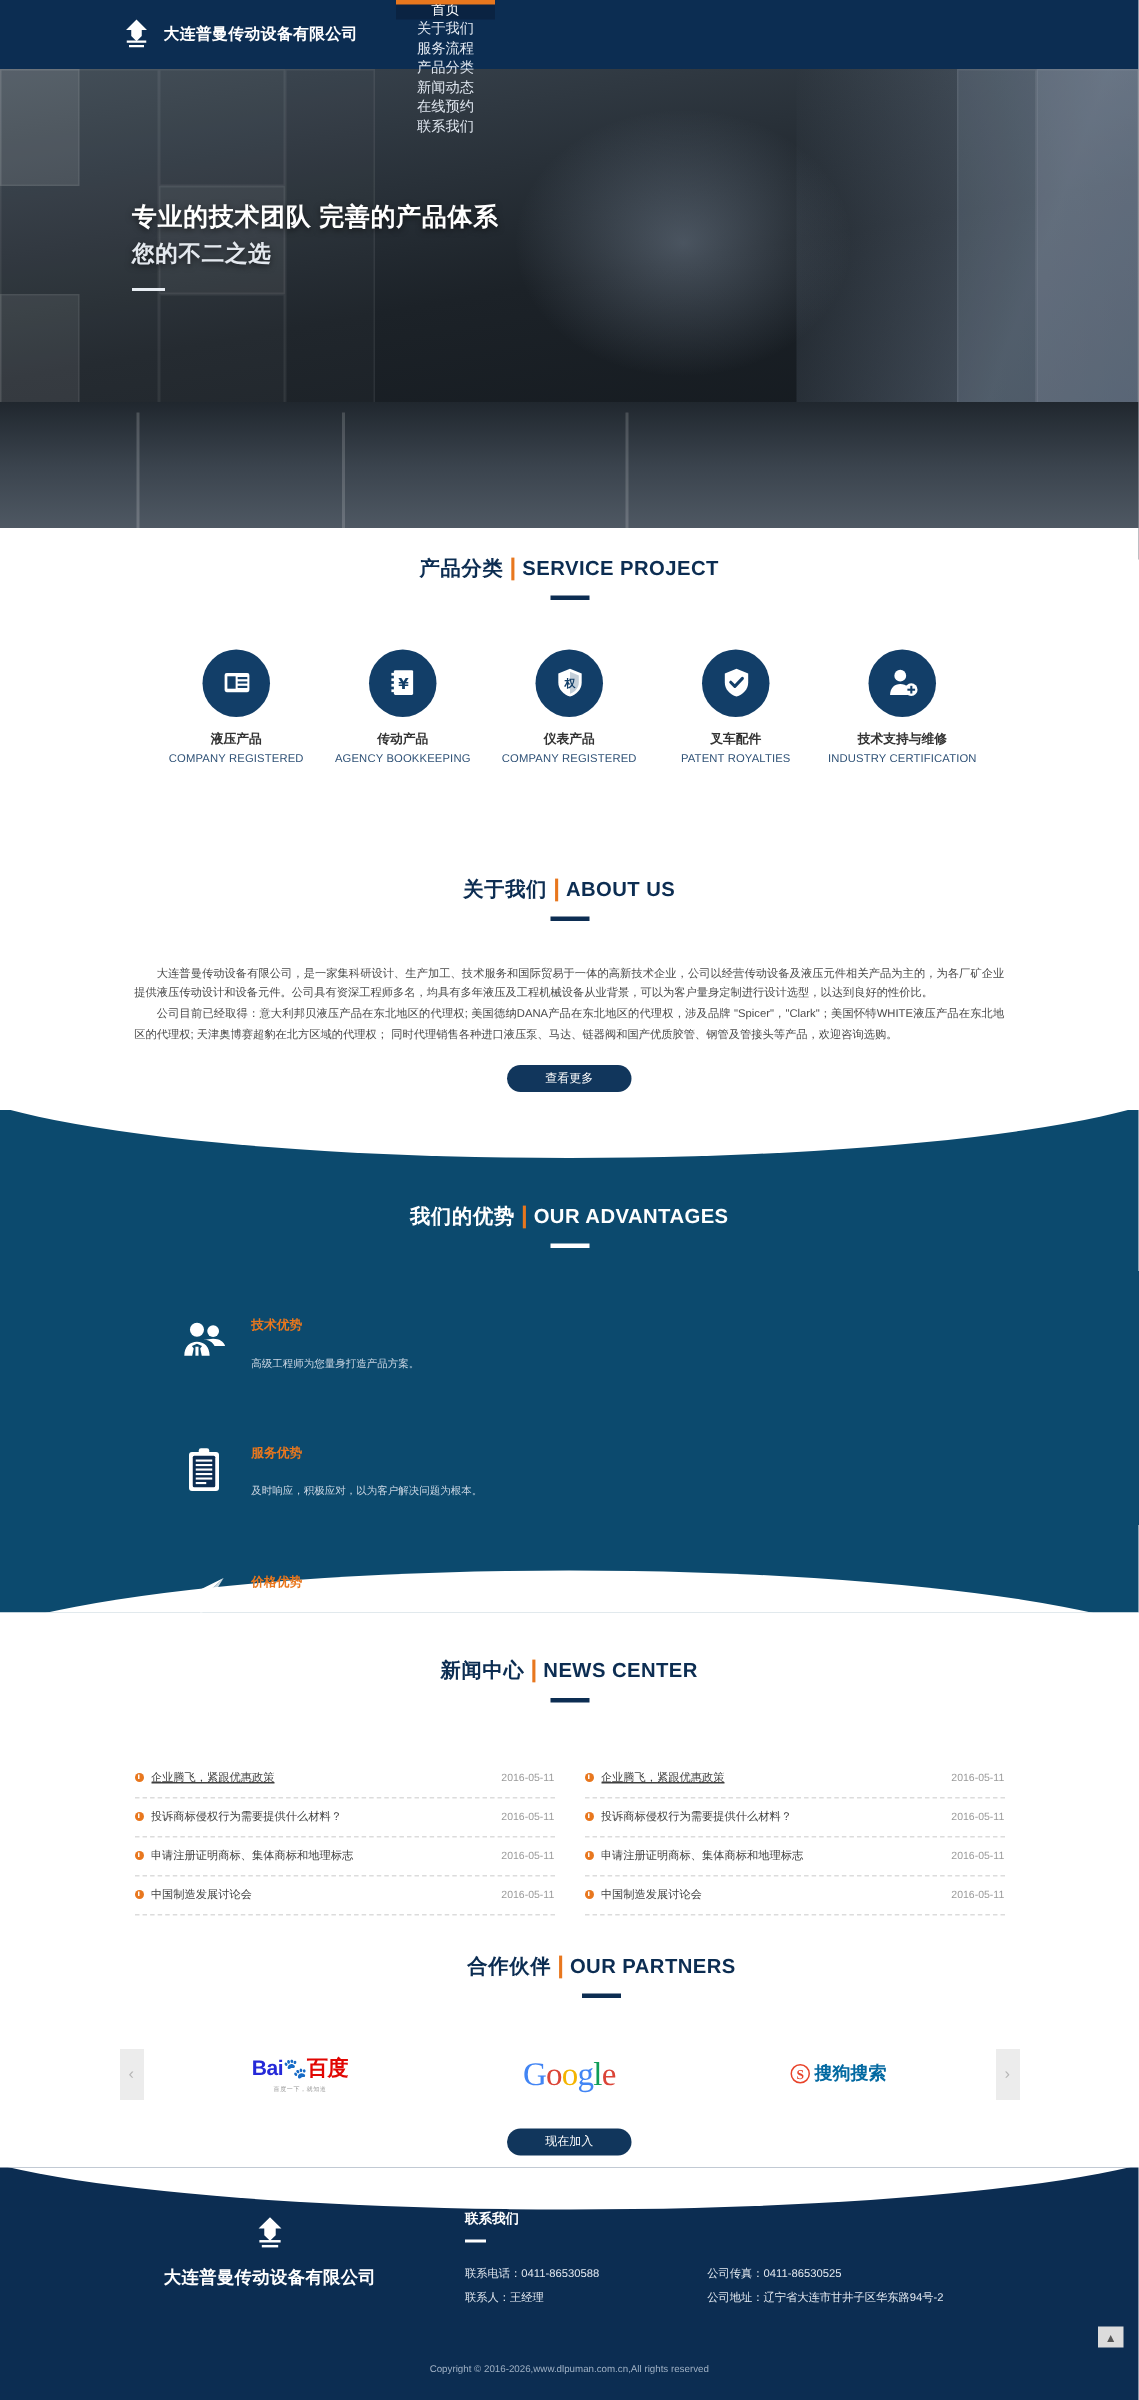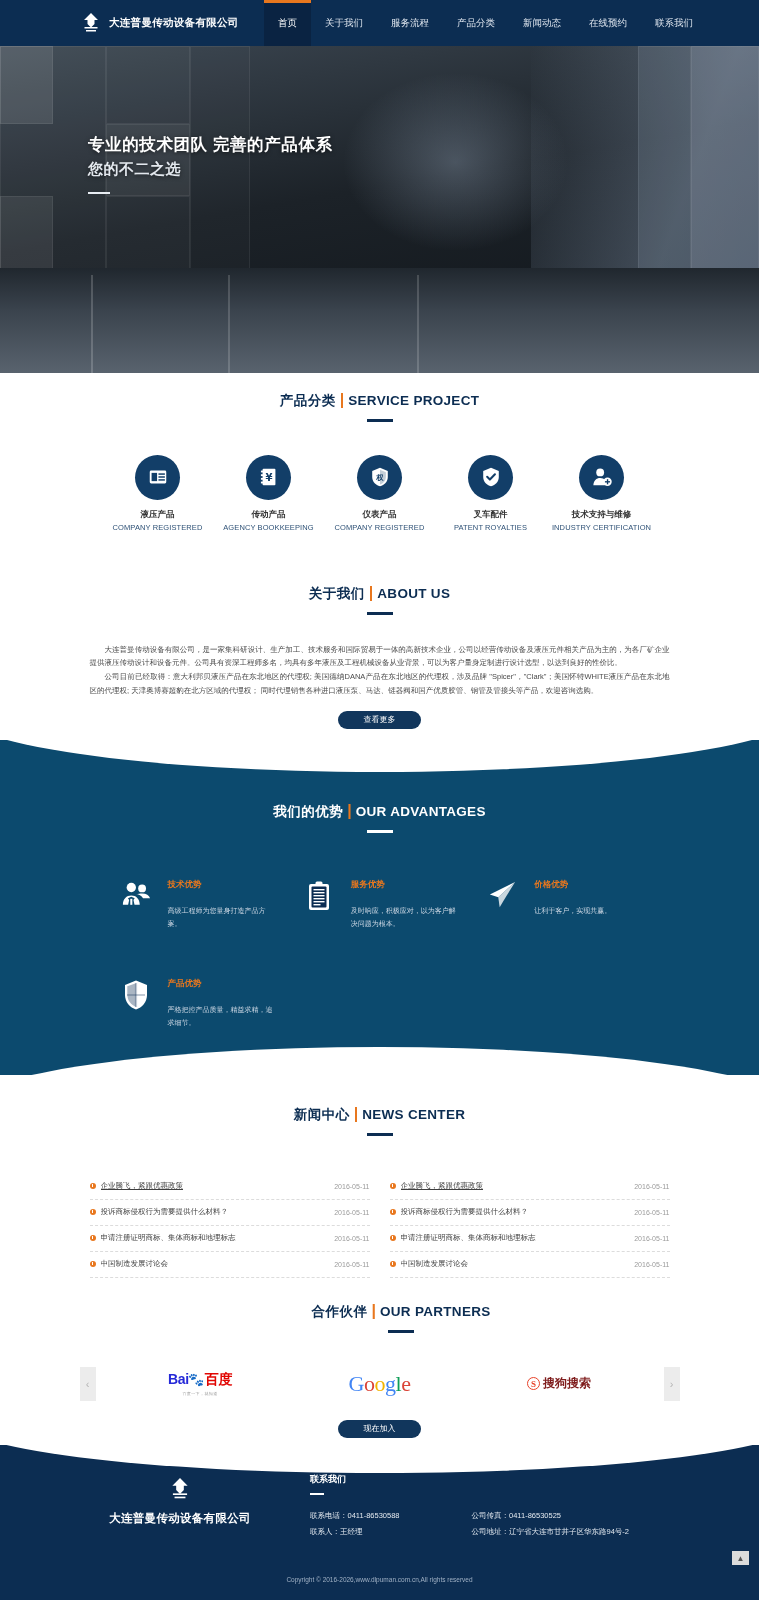--- a/index.html
+++ b/index.html
@@ -11,21 +11,21 @@
   .page { position:relative; width:759px; height:1600px; }
 
   
   .header {
     position:absolute; top:0; left:0; width:759px; height:46px;
     background:#0c2d52; z-index:30; display:flex; align-items:center;
   }
   .brand { display:flex; align-items:center; gap:7px; margin-left:80px; width:180px; }
   .brand-mark { width:22px; height:22px; position:relative; }
   .brand-name { color:#fff; font-size:10.5px; font-weight:bold; letter-spacing:.3px; white-space:nowrap; }
-  .nav { display:flex; height:46px; margin-left:4px; }
+  .nav { display:flex; height:46px; margin-left:4px;flex-direction:column; }
   .nav-item {
     height:46px; display:flex; align-items:center; justify-content:center;
     color:#dfe6ef; font-size:9.5px; padding:0 14px; position:relative; cursor:pointer;
     white-space:nowrap;
   }
   .nav-item.active { background:#0a2342; color:#fff; }
   .nav-item.active:after {
     content:""; position:absolute; top:0; left:0; right:0; height:3px; background:#e8771e;
   }
 
@@ -57,21 +57,21 @@
   
   .sec-title { text-align:center; }
   .sec-title .cn { font-size:13.5px; font-weight:bold; color:#0c2d52; letter-spacing:.5px; }
   .sec-title .bar { color:#e8771e; margin:0 4px; font-weight:bold; }
   .sec-title .en { font-size:13.5px; font-weight:bold; color:#0c2d52; letter-spacing:.3px; }
   .sec-title.light .cn,.sec-title.light .en { color:#ffffff; }
   .title-rule { width:26px; height:2.5px; background:#0c2d52; margin:9px auto 0; }
   .title-rule.light { background:#ffffff; }
 
   
-  .services { position:absolute; top:373px; left:0; width:759px; height:213px; background:#fff; }
+  .services { position:absolute; top:352px; left:0; width:759px; height:213px; background:#fff; }
   .svc-title { padding-top:18px; }
   .svc-row { display:flex; justify-content:center; gap:0; margin-top:33px; }
   .svc-item { width:111px; text-align:center; }
   .svc-circle {
     width:45px; height:45px; border-radius:50%; background:#123e68;
     margin:0 auto 9px; display:flex; align-items:center; justify-content:center;
   }
   .svc-cn { font-size:8.5px; color:#333; font-weight:bold; margin-bottom:2px; }
   .svc-en { font-size:7.5px; color:#2e5176; letter-spacing:.1px; }
 
@@ -98,21 +98,21 @@
     position:absolute; top:-30px; left:-6%; width:112%; height:62px;
     background:#ffffff; border-radius:0 0 50% 50%/0 0 100% 100%;
   }
   .adv-curve-bot {
     position:absolute; bottom:-38px; left:-6%; width:112%; height:66px;
     background:#ffffff; border-radius:50% 50% 0 0/100% 100% 0 0;
   }
   .adv-title { position:relative; padding-top:62px; }
   .adv-grid {
     position:relative; margin:46px auto 0; width:520px;
-    display:grid; grid-template-columns:1fr 1fr 1fr; row-gap:47px; column-gap:30px;
+    display:grid; grid-template-columns:1fr; row-gap:47px; column-gap:30px;
   }
   .adv-item { display:flex; gap:16px; }
   .adv-ico { width:32px; flex:0 0 32px; display:flex; align-items:flex-start; justify-content:center; padding-top:2px; }
   .adv-txt { flex:1; }
   .adv-h { color:#e8771e; font-size:8.5px; font-weight:bold; margin-bottom:13px; }
   .adv-p { color:#ccd7e4; font-size:7px; line-height:1.95; }
 
   
   .news { position:absolute; top:1075px; left:0; width:759px; height:210px; background:#fff; }
   .news-title { padding-top:30px; }
@@ -148,21 +148,21 @@
   .baidu-wrap { text-align:center; }
   .baidu-main { font-size:14px; font-weight:bold; letter-spacing:-.3px; }
   .baidu-sub { font-size:4px; color:#999; margin-top:2px; letter-spacing:.4px; }
   .google-wrap { font-family:"Liberation Serif","DejaVu Serif",serif; font-size:22px; letter-spacing:-.5px; }
   .sogou-wrap { display:flex; align-items:center; gap:3px; }
   .sogou-circle {
     width:13px; height:13px; border-radius:50%; border:1.6px solid #e8432a;
     color:#e8432a; font-size:9px; font-weight:bold; display:flex;
     align-items:center; justify-content:center; font-family:"Liberation Serif",serif;
   }
-  .sogou-text { font-size:12px; color:#7f1d1d; font-weight:bold; }
+  .sogou-text { font-size:12px; color:#0369a1; font-weight:bold; }
 
   
   .footer {
     position:absolute; top:1445px; left:0; width:759px; height:155px;
     background:#0c2d52; overflow:hidden;
   }
   .foot-curve {
     position:absolute; top:-26px; left:-6%; width:112%; height:54px;
     background:#fff; border-radius:0 0 50% 50%/0 0 100% 100%;
   }

